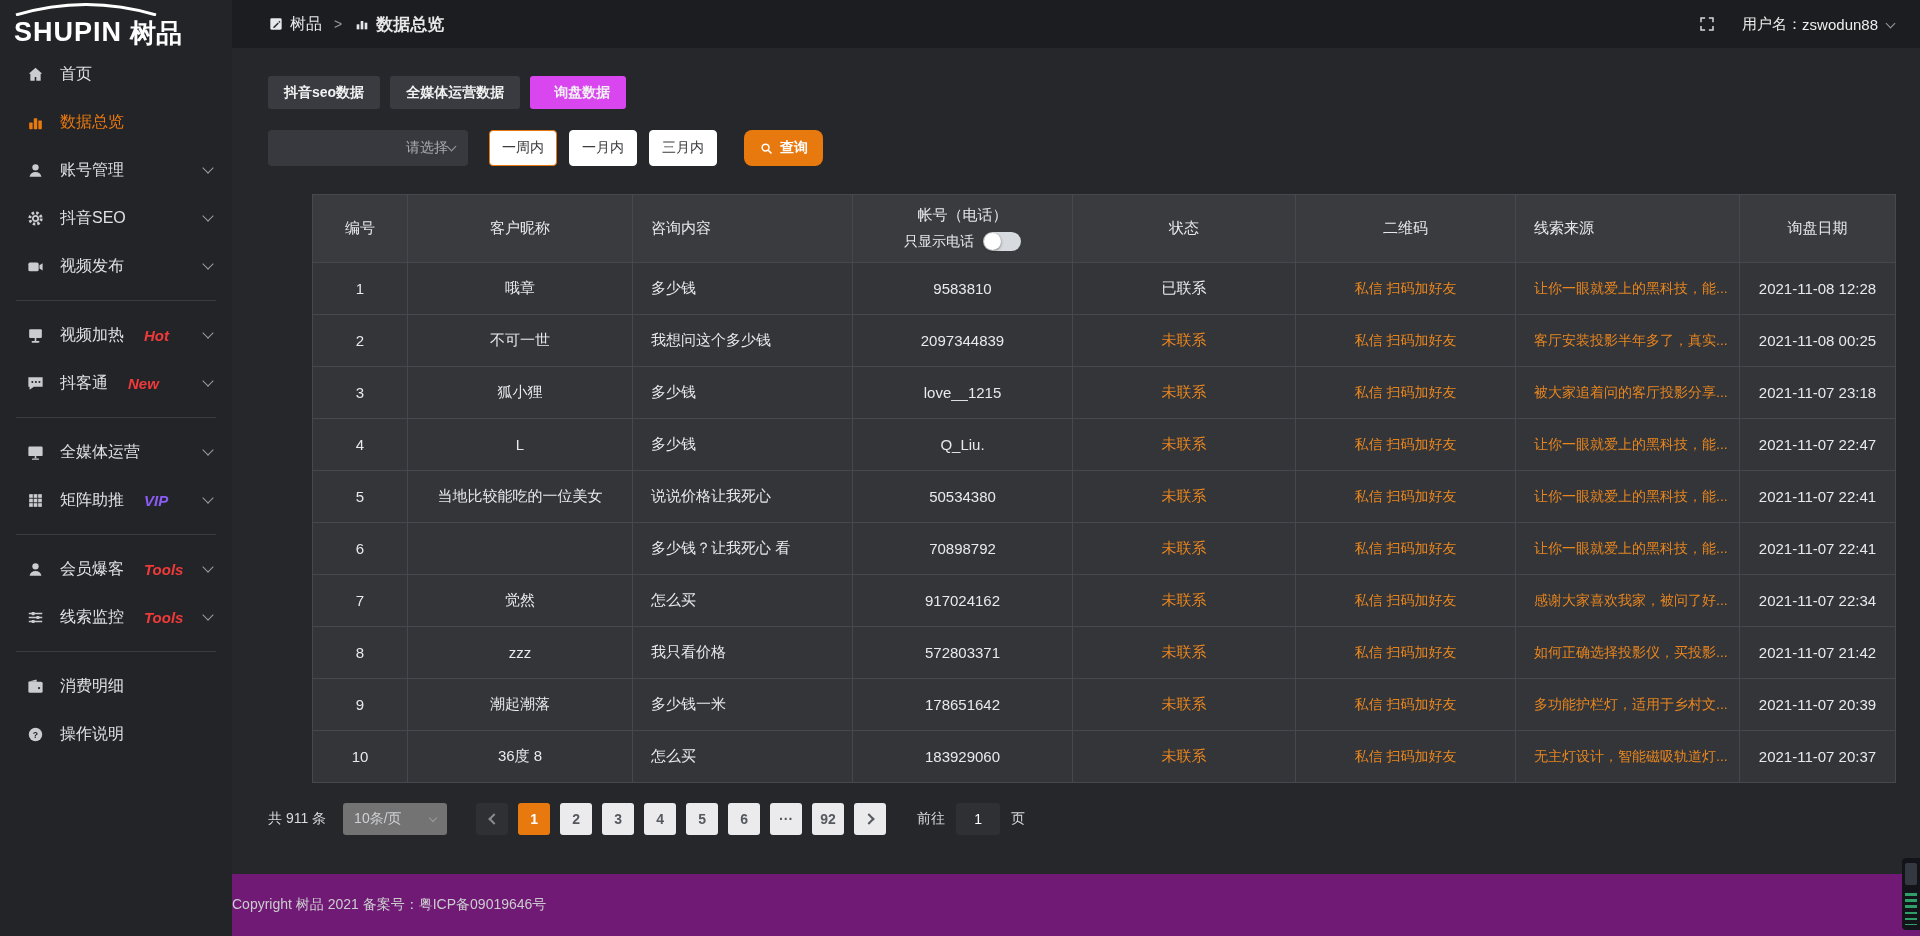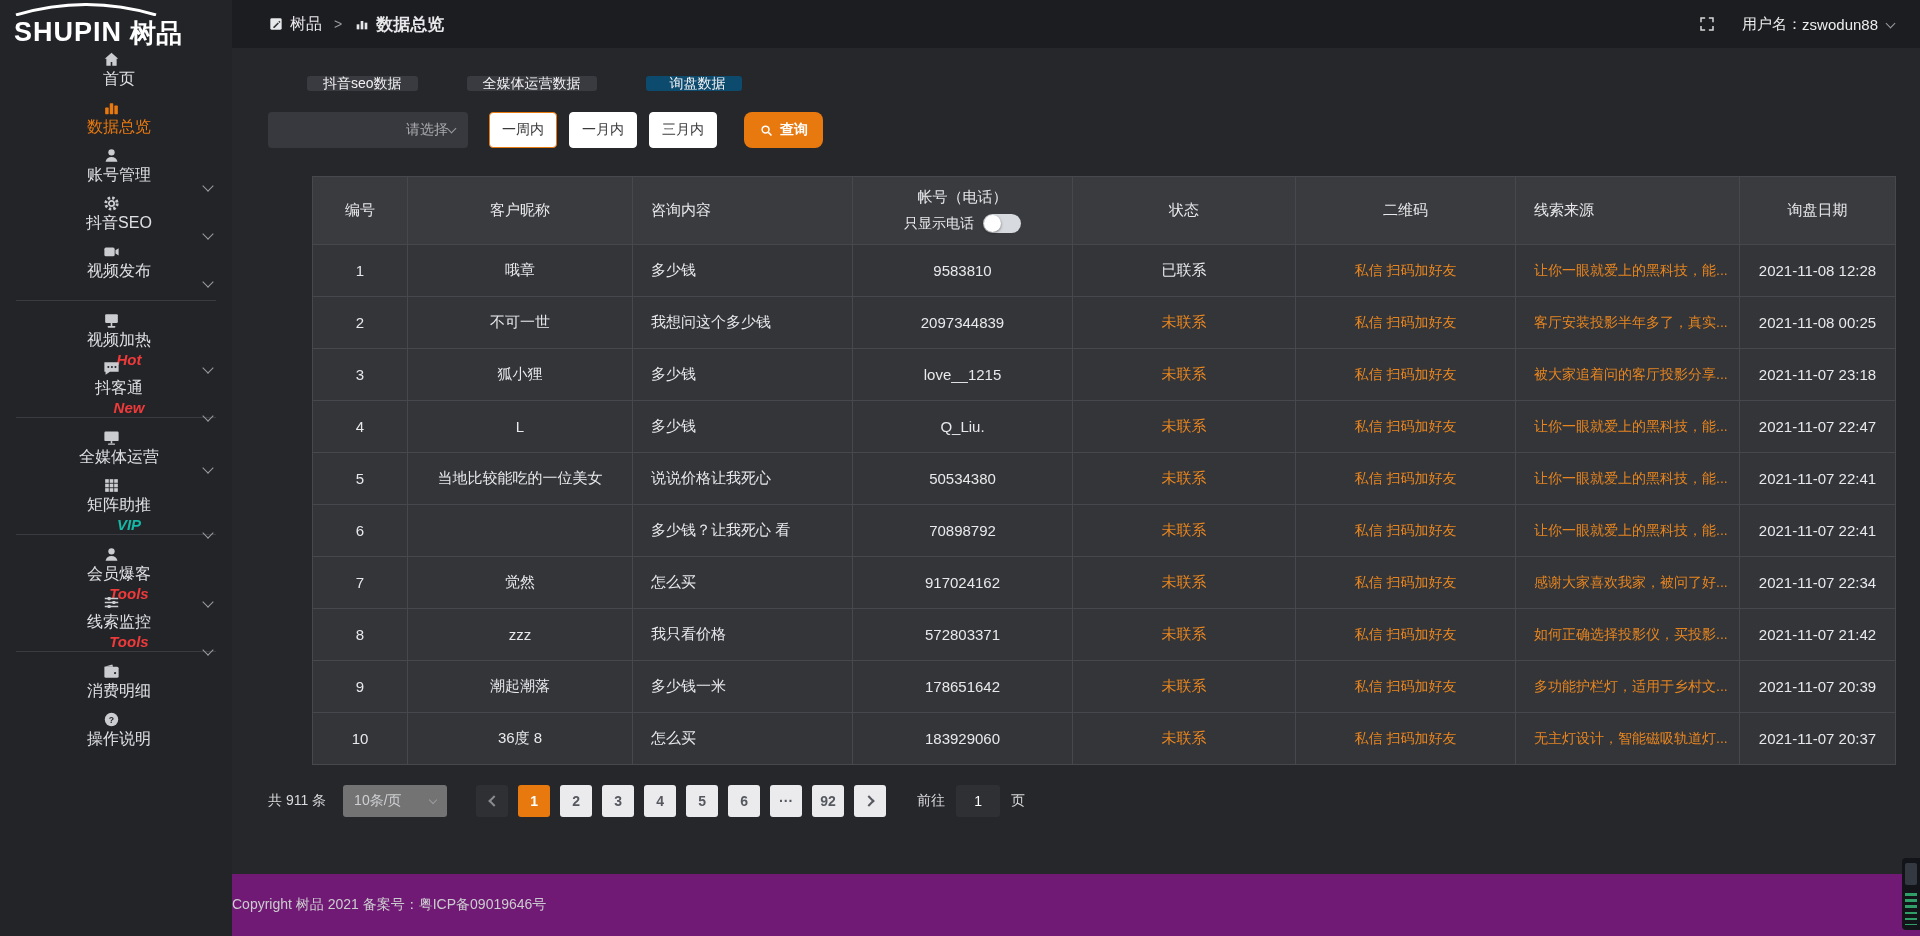--- a/index.html
+++ b/index.html
@@ -8,27 +8,27 @@
   #screen { position:relative; width:1920px; height:936px; display:flex; }
 
   
   .sidebar { width:232px; flex-shrink:0; background:#232428; height:100%; }
   .logo { height:48px; position:relative; display:flex; align-items:flex-end; padding:0 0 2px 14px; }
   .logo-arc { position:absolute; left:12px; top:3px; width:148px; height:13px; }
   .logo-en { font-size:27px; font-weight:800; color:#fff; letter-spacing:1px; line-height:1; }
   .logo-cn { font-size:26px; font-weight:800; color:#fff; margin-left:8px; line-height:1; }
   .menu { padding-top:2px; }
   .menu-item { display:flex; align-items:center; height:48px; padding:0 20px 0 26px;
-    color:#dfe0e3; font-size:16px; cursor:pointer;flex-direction:column; }
+    color:#dfe0e3; font-size:16px; cursor:pointer; }
   .menu-item .mi { width:19px; height:19px; margin-right:15px; color:#cbccd0; flex-shrink:0; }
   .menu-item.active { color:#e8790f; }
   .menu-item.active .mi { color:#e8790f; }
   .badge { font-style:italic; font-weight:bold; font-size:15px; margin-left:20px; }
   .badge[data-color="red"] { color:#f03a3a; }
-  .badge[data-color="yellow"] { color:#14b8a6; }
+  .badge[data-color="yellow"] { color:#8b5cf6; }
   .chev { margin-left:auto; width:8px; height:8px; border-right:1.6px solid #9b9ca0;
     border-bottom:1.6px solid #9b9ca0; transform:rotate(45deg); margin-top:-4px; flex-shrink:0; }
   .menu-divider { height:1px; background:#3a3b40; margin:10px 16px; }
 
   
   .main { flex:1; display:flex; flex-direction:column; background:#26272b; min-width:0; }
   .topbar { height:48px; background:#1c1d20; display:flex; align-items:center;
     justify-content:space-between; padding:0 26px 0 36px; flex-shrink:0; }
   .breadcrumb { display:flex; align-items:center; color:#e8e8ea; font-size:16px; }
   .bci { width:16px; height:16px; margin-right:6px; }
@@ -36,23 +36,23 @@
   .bc-page { font-weight:bold; font-size:17px; }
   .topbar-right { display:flex; align-items:center; gap:26px; }
   .fsi { width:18px; height:18px; cursor:pointer; }
   .user-box { display:flex; align-items:center; color:#eceded; font-size:15px; cursor:pointer; }
   .user-box .chev { margin-left:9px; width:7px; height:7px; margin-top:-2px; }
 
   .content { flex:1; padding:28px 24px 0 36px; display:flex; flex-direction:column; }
 
   
   .tabs { display:flex; gap:10px; }
-  .tab { height:15px; padding:0 16px; background:#3a3b40; color:#f2f2f3; font-size:14px;
-    font-weight:normal; border-radius:3px; display:flex; align-items:center; cursor:pointer;margin-left:39px; }
-  .tab[data-active="true"] { background:#0c4a6e;padding-left:24px; }
+  .tab { height:33px; padding:0 16px; background:#3a3b40; color:#f2f2f3; font-size:14px;
+    font-weight:bold; border-radius:3px; display:flex; align-items:center; cursor:pointer; }
+  .tab[data-active="true"] { background:#d946ef;padding-left:24px; }
 
   
   .filters { margin-top:21px; display:flex; align-items:center; }
   .select { width:200px; height:36px; background:#38393e; border-radius:4px; display:flex;
     align-items:center; justify-content:flex-end; padding:4px 13px; color:#a9aaae;
     font-size:14px; cursor:pointer; }
   .select .chev { margin:0; width:7px; height:7px; margin-top:-3px; }
   .period { margin-left:12px; min-width:63px; height:36px; background:#fff; color:#3a3a3c;
     font-size:14px; border-radius:4px; display:flex; align-items:center; justify-content:center;
     padding:0 12px; cursor:pointer; border:1px solid #fff; }

